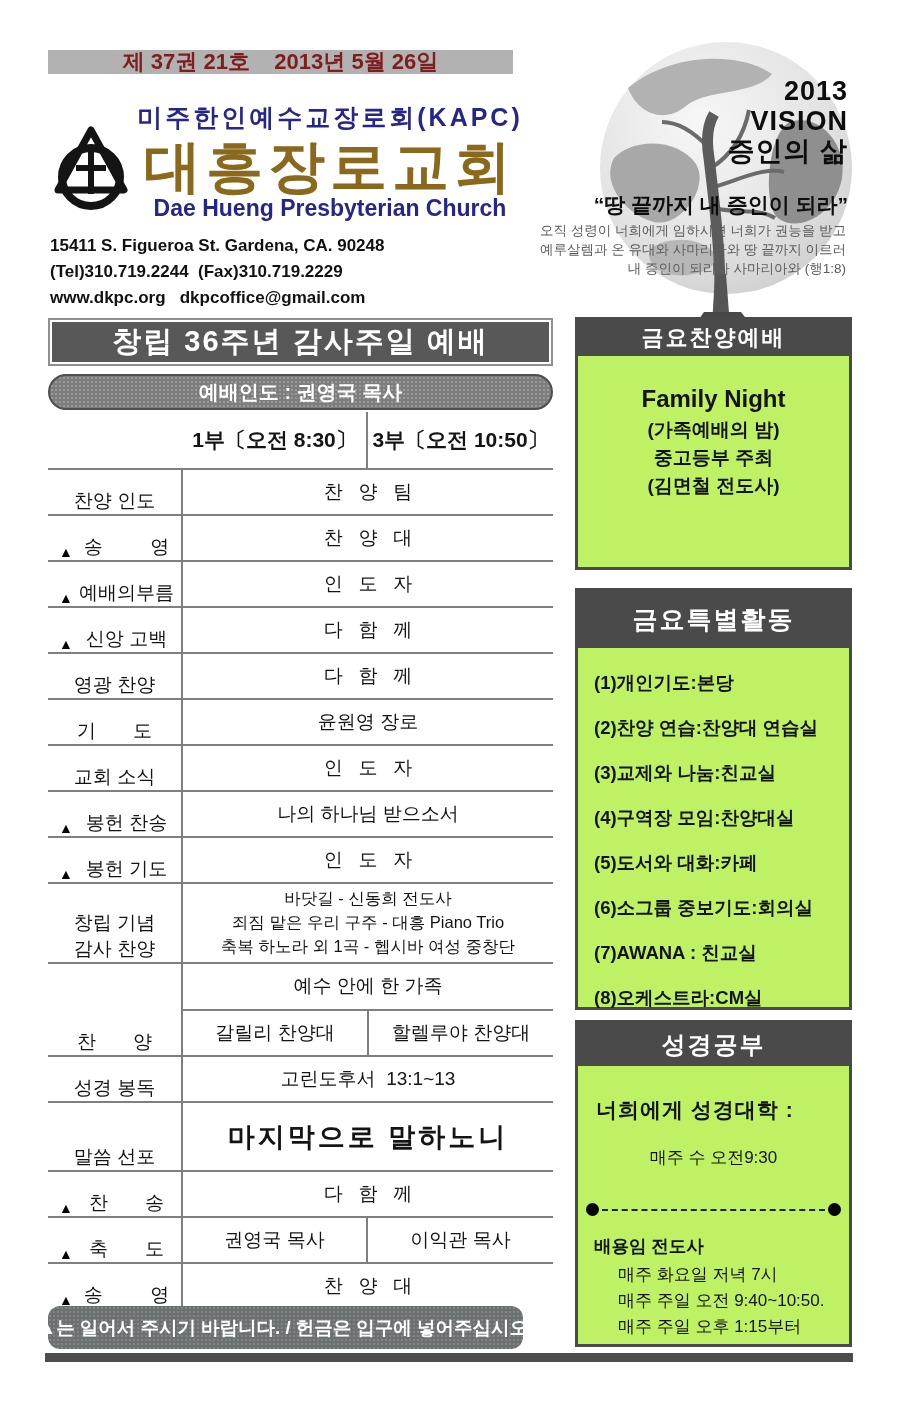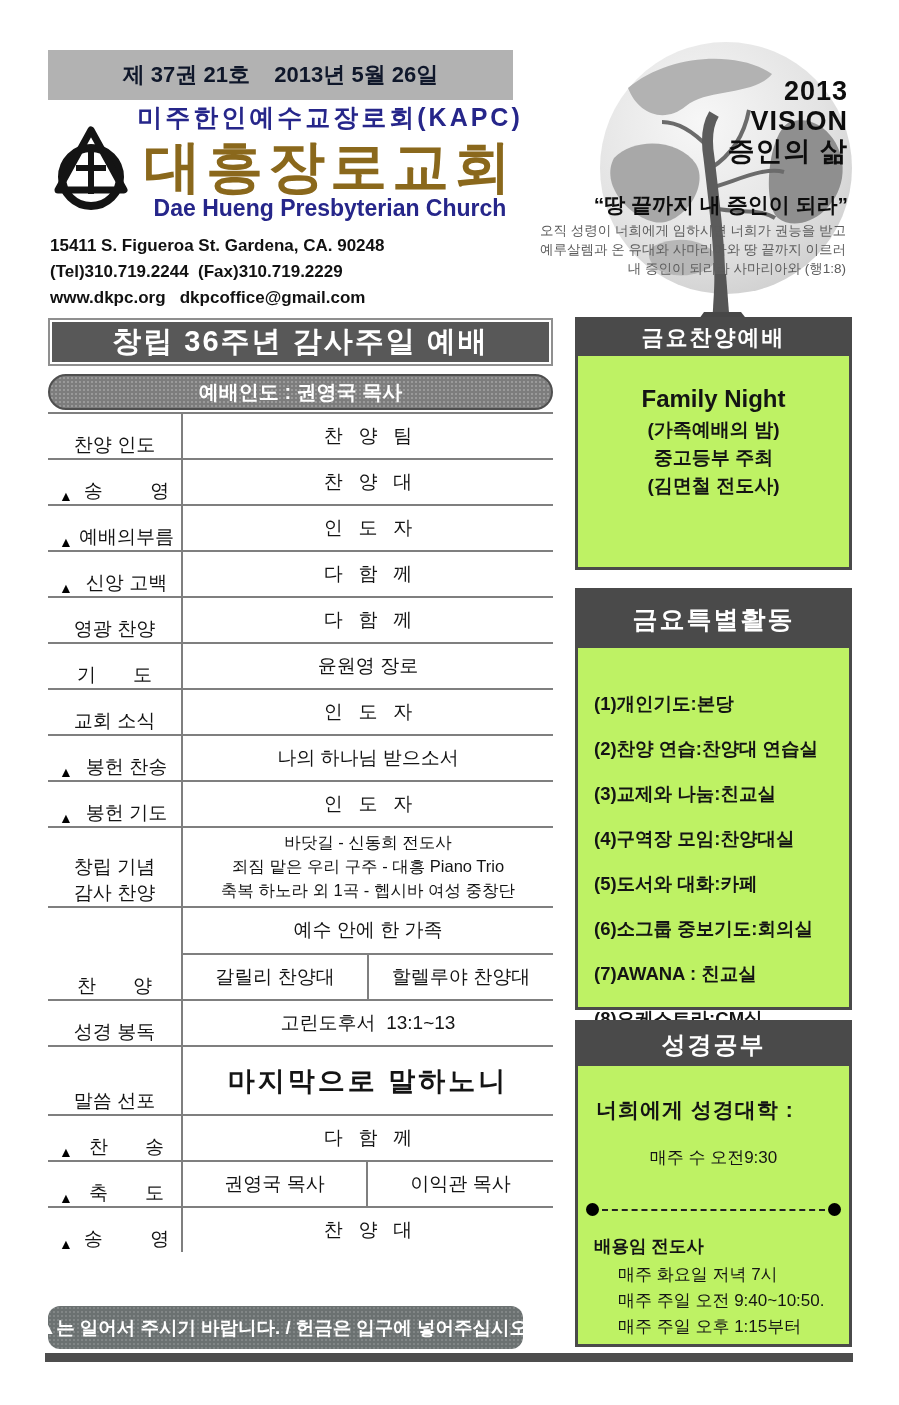--- a/index.html
+++ b/index.html
@@ -2,23 +2,23 @@
 <html><head>
 <meta charset="utf-8">
 <style>
   html,body{margin:0;padding:0;}
   body{width:899px;height:1405px;position:relative;background:#ffffff;
        font-family:"Liberation Sans","DejaVu Sans",sans-serif;color:#141414;overflow:hidden;}
   .abs{position:absolute;}
   .pre{white-space:pre;}
 
   
-  #issue-bar{left:48px;top:50px;width:465px;height:50px;background:#b2b2b2;
+  #issue-bar{left:48px;top:50px;width:465px;height:24px;background:#b2b2b2;
     display:flex;align-items:center;justify-content:center;
-    font-size:22px;font-weight:bold;color:#0f172a;}
+    font-size:22px;font-weight:bold;color:#7f1d1d;}
   #logo{left:50px;top:124px;width:82px;height:92px;}
   #denom{left:118px;top:101px;width:424px;text-align:center;
     font-size:25px;font-weight:bold;color:#26268a;letter-spacing:3px;}
   #church-kr{left:118px;top:129px;width:424px;text-align:center;
     font-size:57px;font-weight:bold;color:#8a681c;letter-spacing:5px;}
   #church-en{left:118px;top:195px;width:424px;text-align:center;
     font-size:23px;font-weight:bold;color:#26268a;}
   #addr{left:50px;top:233px;font-size:17px;font-weight:bold;line-height:26px;color:#111;}
 
   
@@ -77,21 +77,21 @@
   .sbox{left:575px;width:277px;border:3px solid #4a4a4a;background:#bef264;box-sizing:border-box;}
   .sbox-header{background:#4a4a4a;color:#ffffff;font-weight:bold;text-align:center;
     display:flex;align-items:center;justify-content:center;letter-spacing:2px;}
   #box1{top:317px;height:253px;}
   #box1 .sbox-header{height:36px;font-size:22px;}
   #box1 .sbox-body{padding-top:26px;text-align:center;}
   .fw-line{font-size:19px;font-weight:bold;line-height:28px;white-space:pre;}
   .fw-line.first{font-size:24px;line-height:34px;}
   #box2{top:588px;height:422px;}
   #box2 .sbox-header{height:57px;font-size:25px;}
-  #box2 .sbox-body{padding:33px 0 0 16px;}
+  #box2 .sbox-body{padding:12px 0 0 16px;}
   .act-item{font-size:18.5px;font-weight:bold;line-height:45px;white-space:pre;}
   #box3{top:1020px;height:327px;}
   #box3 .sbox-header{height:43px;font-size:24px;}
   #box3 .sbox-body{padding-top:30px;}
   #course-title{padding-left:18px;font-size:21px;font-weight:bold;letter-spacing:1px;}
   #course-time{margin-top:22px;text-align:center;font-size:17px;}
   #bs-divider{display:flex;align-items:center;margin:34px 8px 18px 8px;}
   #bs-divider .dot{width:13px;height:13px;border-radius:50%;background:#000;}
   #bs-divider .dashline{flex:1;border-top:2px dashed #222;margin:0 3px;}
   #teacher{padding-left:16px;font-size:17.5px;font-weight:bold;}
@@ -152,20 +152,25 @@
 <div class="abs" id="vision-verse">
     <div class="vline">오직 성령이 너희에게 임하시면 너희가 권능을 받고</div>
     <div class="vline">예루살렘과 온 유대와 사마리아와 땅 끝까지 이르러</div>
     <div class="vline">내 증인이 되리라 사마리아와 (행1:8)</div>
   </div>
 
 <div class="abs" id="banner">창립 36주년 감사주일 예배</div>
 <div class="abs" id="leader-pill">예배인도 : 권영국 목사</div>
 
 <div class="abs" id="svc-table">
+  <div class="svc-header">
+    <div class="svc-col0"></div>
+    <div class="svc-col svc-col1 pre">1부〔오전 8:30〕</div>
+    <div class="svc-col pre">3부〔오전 10:50〕</div>
+  </div>
   <div id="worship-rows">
       <div class="srow single">
         <div class="label-cell"><span class="label-text pre">찬양 인도</span></div>
         <div class="content-cell">찬   양   팀</div>
       </div>
       <div class="srow single">
         <div class="label-cell has-marker"><span class="marker">▲</span><span class="label-text pre">송         영</span></div>
         <div class="content-cell">찬   양   대</div>
       </div>
       <div class="srow single">

